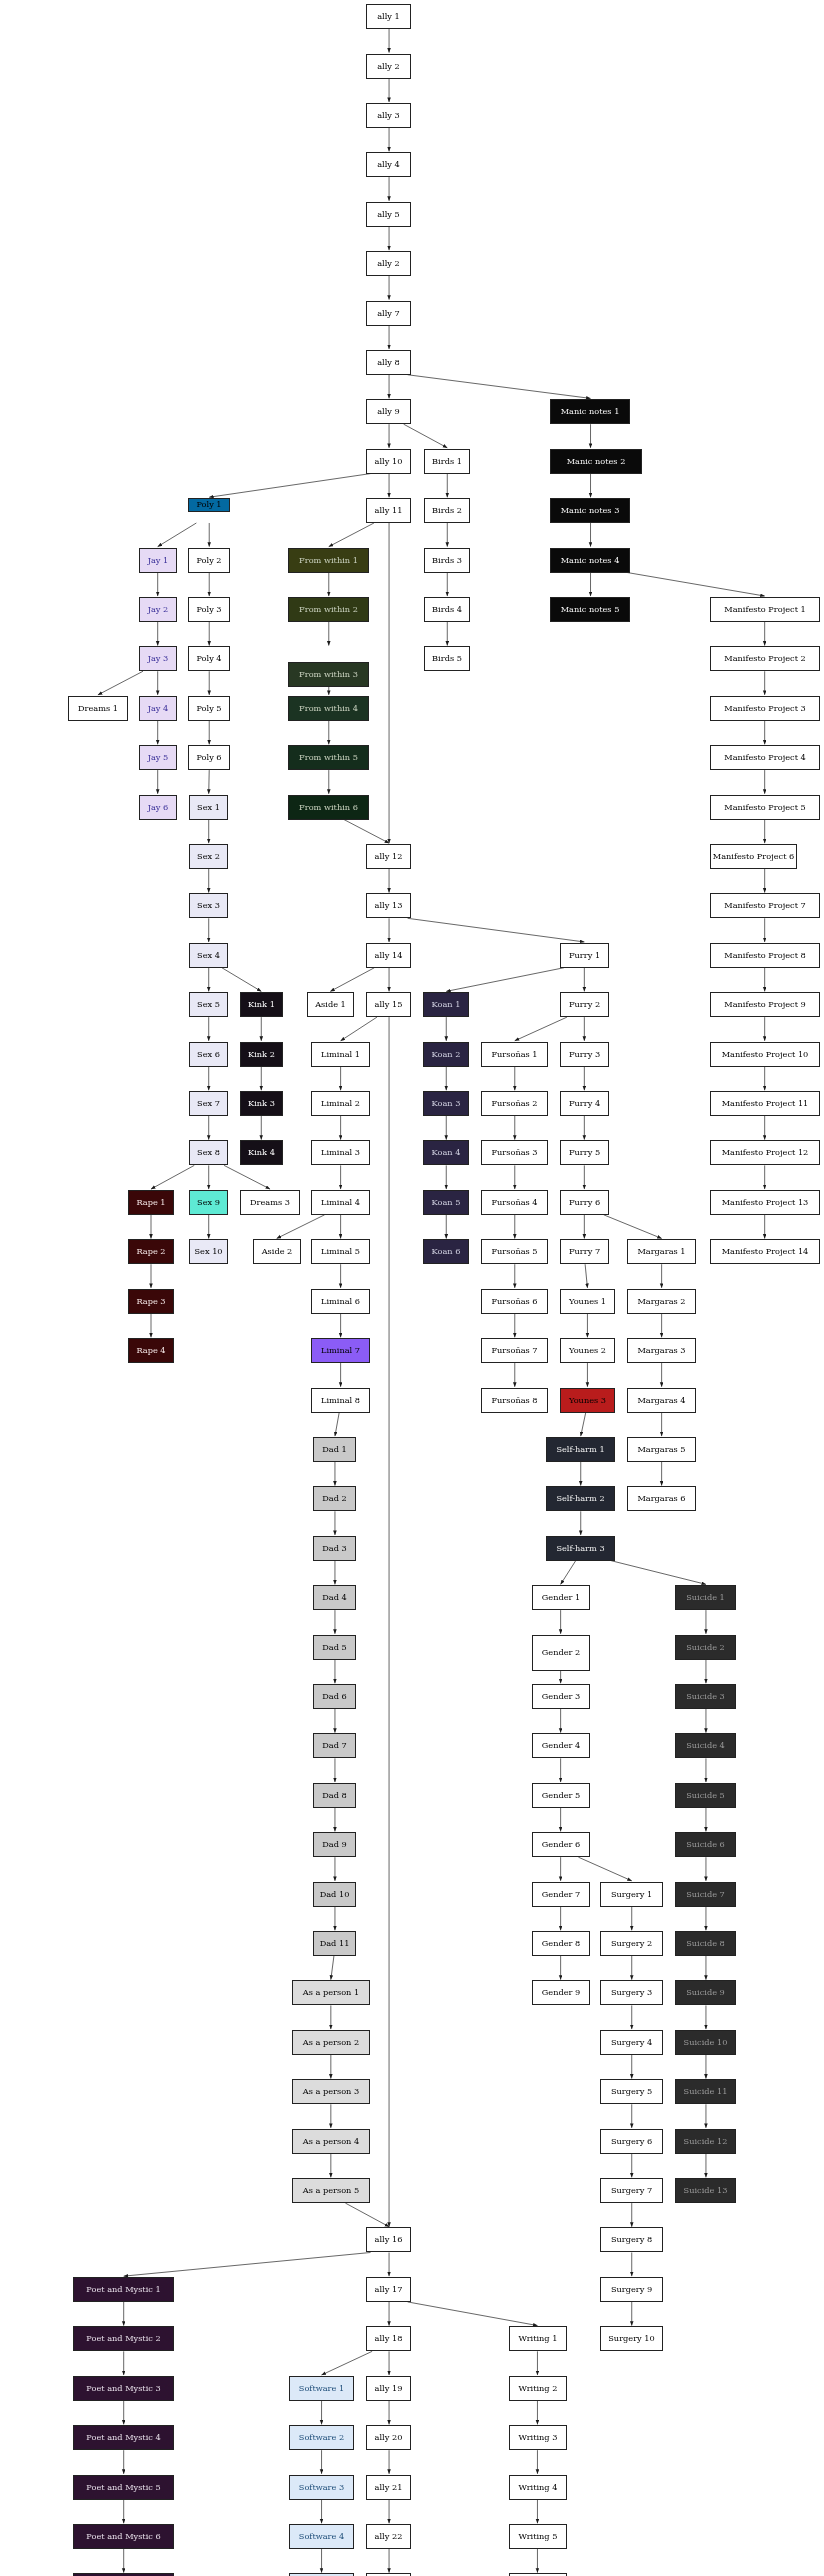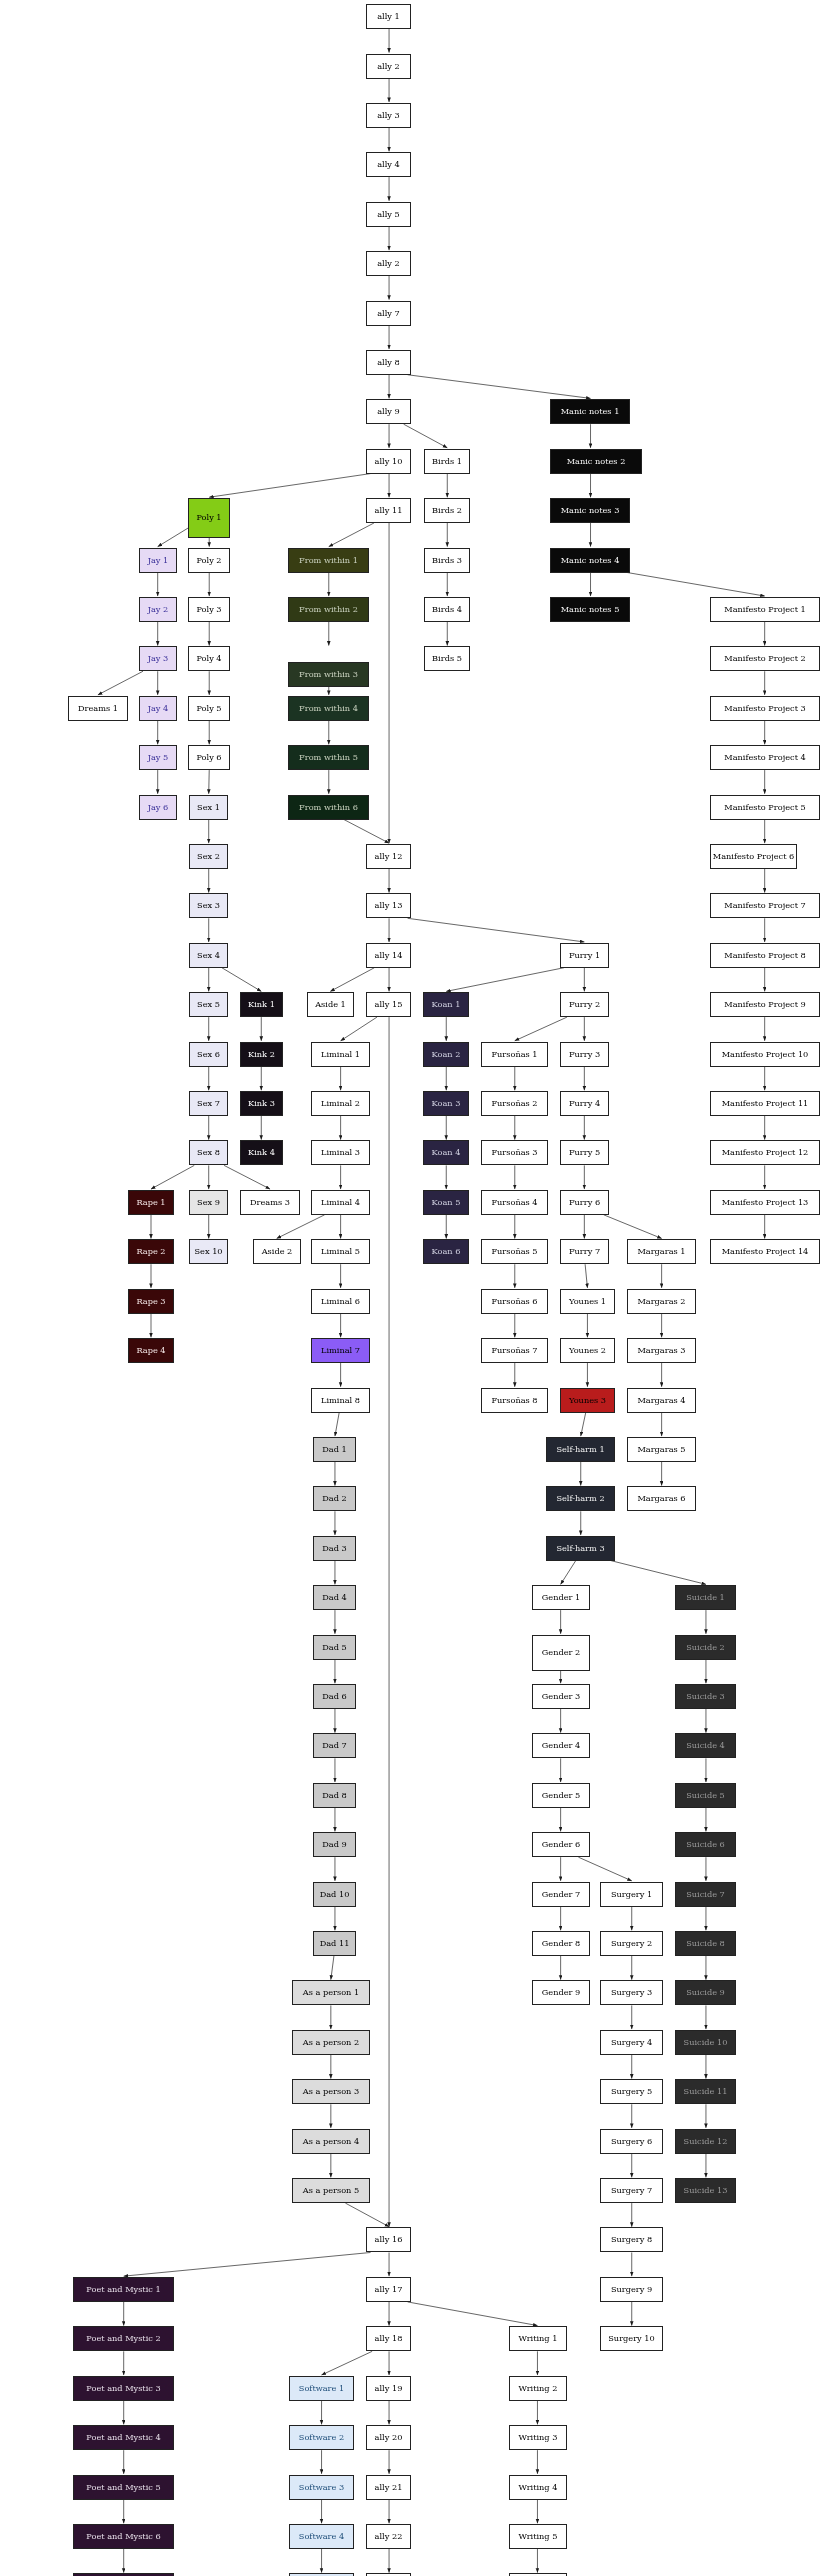--- a/index.html
+++ b/index.html
@@ -325,21 +325,21 @@
     <div class="node" style="left: 710px; top: 795px; width: 110px; height: 25px; background: rgb(255, 255, 255); color: rgb(0, 0, 0);">Manifesto Project 5</div>
     <div class="node" style="left: 710px; top: 844px; width: 87px; height: 25px; background: rgb(255, 255, 255); color: rgb(0, 0, 0);">Manifesto Project 6</div>
     <div class="node" style="left: 710px; top: 893px; width: 110px; height: 25px; background: rgb(255, 255, 255); color: rgb(0, 0, 0);">Manifesto Project 7</div>
     <div class="node" style="left: 710px; top: 943px; width: 110px; height: 25px; background: rgb(255, 255, 255); color: rgb(0, 0, 0);">Manifesto Project 8</div>
     <div class="node" style="left: 710px; top: 992px; width: 110px; height: 25px; background: rgb(255, 255, 255); color: rgb(0, 0, 0);">Manifesto Project 9</div>
     <div class="node" style="left: 710px; top: 1042px; width: 110px; height: 25px; background: rgb(255, 255, 255); color: rgb(0, 0, 0);">Manifesto Project 10</div>
     <div class="node" style="left: 710px; top: 1091px; width: 110px; height: 25px; background: rgb(255, 255, 255); color: rgb(0, 0, 0);">Manifesto Project 11</div>
     <div class="node" style="left: 710px; top: 1140px; width: 110px; height: 25px; background: rgb(255, 255, 255); color: rgb(0, 0, 0);">Manifesto Project 12</div>
     <div class="node" style="left: 710px; top: 1190px; width: 110px; height: 25px; background: rgb(255, 255, 255); color: rgb(0, 0, 0);">Manifesto Project 13</div>
     <div class="node" style="left: 710px; top: 1239px; width: 110px; height: 25px; background: rgb(255, 255, 255); color: rgb(0, 0, 0);">Manifesto Project 14</div>
-    <div class="node" style="left: 188px; top: 498px; width: 42px; height: 40px; background: #84cc16; color: rgb(0, 0, 0);">Poly 1</div>
+    <div class="node" style="left: 188px; top: 498px; width: 42px; height: 14px; background: #0369a1; color: rgb(0, 0, 0);">Poly 1</div>
     <div class="node" style="left: 188px; top: 548px; width: 42px; height: 25px; background: rgb(255, 255, 255); color: rgb(0, 0, 0);">Poly 2</div>
     <div class="node" style="left: 188px; top: 597px; width: 42px; height: 25px; background: rgb(255, 255, 255); color: rgb(0, 0, 0);">Poly 3</div>
     <div class="node" style="left: 188px; top: 646px; width: 42px; height: 25px; background: rgb(255, 255, 255); color: rgb(0, 0, 0);">Poly 4</div>
     <div class="node" style="left: 188px; top: 696px; width: 42px; height: 25px; background: rgb(255, 255, 255); color: rgb(0, 0, 0);">Poly 5</div>
     <div class="node" style="left: 188px; top: 745px; width: 42px; height: 25px; background: rgb(255, 255, 255); color: rgb(0, 0, 0);">Poly 6</div>
     <div class="node" style="left: 139px; top: 548px; width: 38px; height: 25px; background: rgb(230, 218, 245); color: rgb(58, 48, 153);">Jay 1</div>
     <div class="node" style="left: 139px; top: 597px; width: 38px; height: 25px; background: rgb(230, 218, 245); color: rgb(58, 48, 153);">Jay 2</div>
     <div class="node" style="left: 139px; top: 646px; width: 38px; height: 25px; background: rgb(230, 218, 245); color: rgb(58, 48, 153);">Jay 3</div>
     <div class="node" style="left: 139px; top: 696px; width: 38px; height: 25px; background: rgb(230, 218, 245); color: rgb(58, 48, 153);">Jay 4</div>
     <div class="node" style="left: 139px; top: 745px; width: 38px; height: 25px; background: rgb(230, 218, 245); color: rgb(58, 48, 153);">Jay 5</div>
@@ -353,21 +353,21 @@
     <div class="node" style="left: 288px; top: 745px; width: 81px; height: 25px; background: rgb(20, 45, 28); color: rgb(203, 211, 192);">From within 5</div>
     <div class="node" style="left: 288px; top: 795px; width: 81px; height: 25px; background: rgb(13, 38, 20); color: rgb(203, 211, 192);">From within 6</div>
     <div class="node" style="left: 189px; top: 795px; width: 39px; height: 25px; background: rgb(233, 233, 246); color: rgb(0, 0, 0);">Sex 1</div>
     <div class="node" style="left: 189px; top: 844px; width: 39px; height: 25px; background: rgb(233, 233, 246); color: rgb(0, 0, 0);">Sex 2</div>
     <div class="node" style="left: 189px; top: 893px; width: 39px; height: 25px; background: rgb(233, 233, 246); color: rgb(0, 0, 0);">Sex 3</div>
     <div class="node" style="left: 189px; top: 943px; width: 39px; height: 25px; background: rgb(233, 233, 246); color: rgb(0, 0, 0);">Sex 4</div>
     <div class="node" style="left: 189px; top: 992px; width: 39px; height: 25px; background: rgb(233, 233, 246); color: rgb(0, 0, 0);">Sex 5</div>
     <div class="node" style="left: 189px; top: 1042px; width: 39px; height: 25px; background: rgb(233, 233, 246); color: rgb(0, 0, 0);">Sex 6</div>
     <div class="node" style="left: 189px; top: 1091px; width: 39px; height: 25px; background: rgb(233, 233, 246); color: rgb(0, 0, 0);">Sex 7</div>
     <div class="node" style="left: 189px; top: 1140px; width: 39px; height: 25px; background: rgb(233, 233, 246); color: rgb(0, 0, 0);">Sex 8</div>
-    <div class="node" style="left: 189px; top: 1190px; width: 39px; height: 25px; background: #e5e5e5; color: rgb(0, 0, 0);">Sex 9</div>
+    <div class="node" style="left: 189px; top: 1190px; width: 39px; height: 25px; background: #5eead4; color: rgb(0, 0, 0);">Sex 9</div>
     <div class="node" style="left: 189px; top: 1239px; width: 39px; height: 25px; background: rgb(233, 233, 246); color: rgb(0, 0, 0);">Sex 10</div>
     <div class="node" style="left: 240px; top: 992px; width: 43px; height: 25px; background: rgb(21, 15, 23); color: rgb(255, 255, 255);">Kink 1</div>
     <div class="node" style="left: 240px; top: 1042px; width: 43px; height: 25px; background: rgb(21, 15, 23); color: rgb(255, 255, 255);">Kink 2</div>
     <div class="node" style="left: 240px; top: 1091px; width: 43px; height: 25px; background: rgb(21, 15, 23); color: rgb(255, 255, 255);">Kink 3</div>
     <div class="node" style="left: 240px; top: 1140px; width: 43px; height: 25px; background: rgb(21, 15, 23); color: rgb(255, 255, 255);">Kink 4</div>
     <div class="node" style="left: 128px; top: 1190px; width: 46px; height: 25px; background: rgb(58, 7, 8); color: rgb(242, 228, 228);">Rape 1</div>
     <div class="node" style="left: 128px; top: 1239px; width: 46px; height: 25px; background: rgb(58, 7, 8); color: rgb(242, 228, 228);">Rape 2</div>
     <div class="node" style="left: 128px; top: 1289px; width: 46px; height: 25px; background: rgb(58, 7, 8); color: rgb(242, 228, 228);">Rape 3</div>
     <div class="node" style="left: 128px; top: 1338px; width: 46px; height: 25px; background: rgb(58, 7, 8); color: rgb(242, 228, 228);">Rape 4</div>
     <div class="node" style="left: 307px; top: 992px; width: 47px; height: 25px; background: rgb(255, 255, 255); color: rgb(0, 0, 0);">Aside 1</div>

